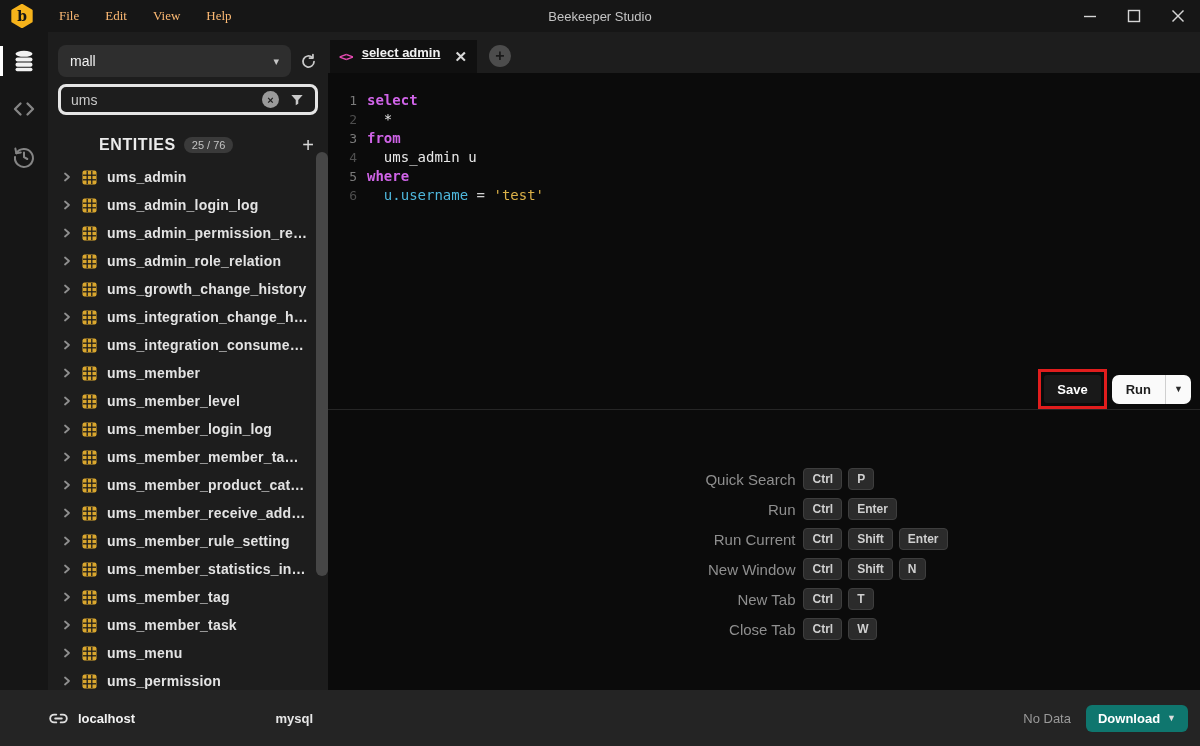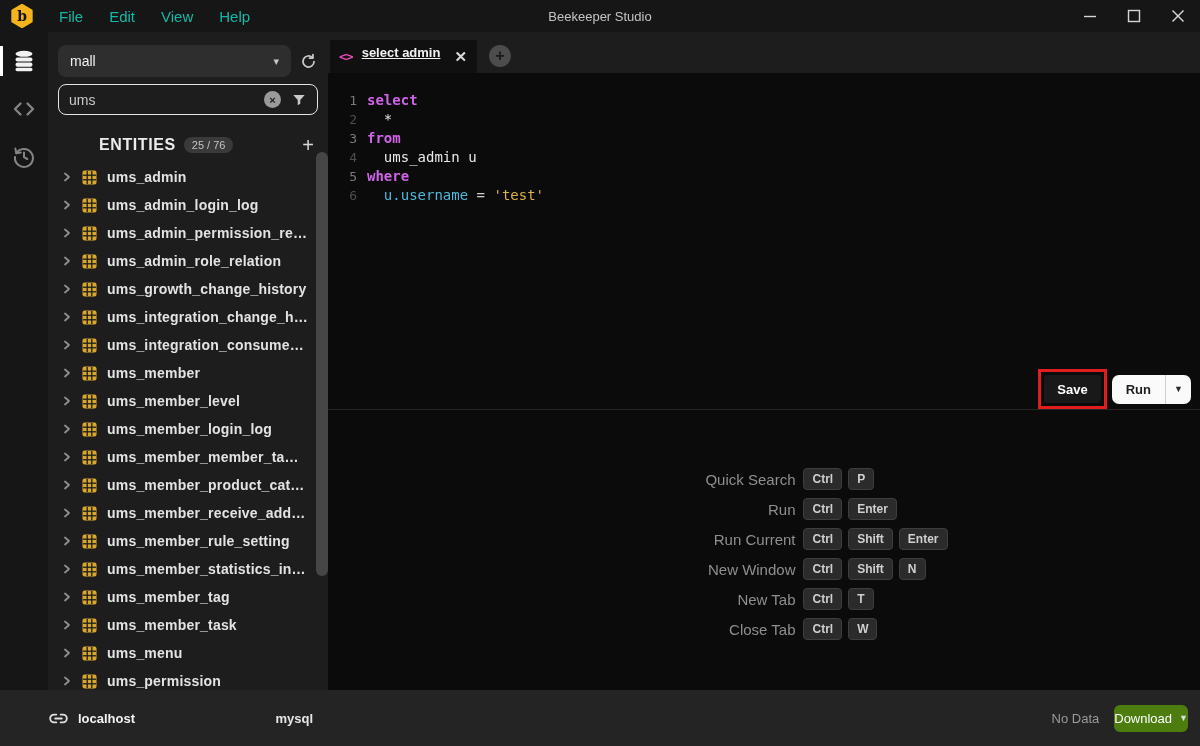--- a/index.html
+++ b/index.html
@@ -4,39 +4,39 @@
 <style>
   * { box-sizing: border-box; margin: 0; padding: 0; }
   html,body { background:#000; }
   body { font-family:"Liberation Sans", sans-serif; }
   .app { position:relative; width:1200px; height:746px; overflow:hidden; background:#0b0b0b; color:#ddd; }
 
   
   .titlebar { position:absolute; top:0; left:0; right:0; height:32px; background:#161616; display:flex; align-items:center; z-index:6; }
   .logo { width:26px; height:26px; margin-left:9px; flex:none; }
   .menubar { display:flex; margin-left:12px; gap:2px; z-index:2; }
-  .menu-item { background:none; border:none; color:#14b8a6; font-size:15px; padding:4px 12px; font-family:Liberation Sans, sans-serif; cursor:default; }
+  .menu-item { background:none; border:none; color:#fdba74; font-size:13px; padding:4px 12px; font-family:Liberation Serif, serif; cursor:default; }
   .win-title { position:absolute; left:0; right:0; text-align:center; color:#c4c4c4; font-size:13px; pointer-events:none; }
   .win-controls { margin-left:auto; display:flex; z-index:2; }
   .win-btn { width:44px; height:32px; display:flex; align-items:center; justify-content:center; background:none; border:none; color:#d6d6d6; }
 
   
   .rail { position:absolute; top:32px; left:0; width:48px; height:674px; background:#161616; display:flex; flex-direction:column; align-items:center; padding-top:12px; gap:14px; }
   .rail-item { width:48px; height:34px; display:flex; align-items:center; justify-content:center; position:relative; color:#858585; background:none; border:none; }
   .rail-item.active { color:#f2f2f2; }
   .rail-item.active::before { content:""; position:absolute; left:0; top:2px; bottom:2px; width:3px; background:#fff; }
 
   
   .sidebar { position:absolute; top:32px; left:48px; width:280px; height:674px; background:#1d1d1d; overflow:hidden; }
   .db-row { display:flex; align-items:center; padding:13px 10px 0 10px; gap:8px; }
   .db-select { flex:1; height:32px; background:#2e2e2e; border-radius:8px; display:flex; align-items:center; padding:0 12px; color:#f0f0f0; font-size:14px; cursor:default; }
   .db-caret { margin-left:auto; color:#c6c6c6; font-size:11px; }
   .icon-btn { background:none; border:none; color:#c9c9c9; display:flex; align-items:center; justify-content:center; padding:0; }
   .search-row { padding:7px 10px 0 10px; }
-  .search-box { height:31px; border:1px solid #e5e5e5; border-radius:8px; display:flex; align-items:center; padding:0 10px; background:#1d1d1d; gap:10px; }
+  .search-box { height:31px; border:3px solid #e5e5e5; border-radius:8px; display:flex; align-items:center; padding:0 10px; background:#1d1d1d; gap:10px; }
   .search-input { flex:1; background:none; border:none; outline:none; color:#c9c9c9; font-size:14px; font-family:inherit; min-width:0; }
   .clear-btn { width:17px; height:17px; border-radius:50%; background:#9a9a9a; color:#1d1d1d; font-weight:700; font-size:11px; display:flex; align-items:center; justify-content:center; border:none; flex:none; }
   .entities-header { display:flex; align-items:center; padding:20px 14px 8px 18px; }
   .entities-label { color:#ececec; font-size:16px; font-weight:700; letter-spacing:.6px;padding-left:33px; }
   .entities-badge { margin-left:8px; background:#3a3a3a; color:#c3c3c3; font-size:11px; padding:2px 8px; border-radius:9px; }
   .add-btn { margin-left:auto; color:#d8d8d8; font-size:20px; line-height:1; background:none; border:none; font-weight:400; }
   .entity-list { }
   .entity-row { height:28px; display:flex; align-items:center; padding-left:14px; gap:8px; cursor:default; }
   .entity-row .chev { flex:none; display:flex; }
   .entity-row .tbl { flex:none; display:flex; margin-left:2px; }
@@ -77,21 +77,21 @@
   kbd { background:#2b2b2b; border:1px solid #3e3e3e; border-radius:4px; padding:3px 8px; font-size:12px; font-weight:700; color:#cfcfcf; font-family:"Liberation Sans",sans-serif; }
 
   
   .statusbar { position:absolute; left:0; bottom:0; width:100%; height:56px; background:#242424; display:flex; align-items:center; z-index:6; }
   .status-left { width:328px; flex:none; display:flex; align-items:center; padding:0 15px 0 48px; }
   .link-icon { color:#e0e0e0; display:flex; margin-right:9px; }
   .host { color:#f2f2f2; font-size:13px; font-weight:700; }
   .driver { margin-left:auto; color:#e6e6e6; font-size:13px; font-weight:600; }
   .status-right { margin-left:auto; display:flex; align-items:center; gap:15px; padding-right:12px; }
   .no-data { color:#9a9a9a; font-size:13px; }
-  .download-btn { background:#4d7c0f; border:none; border-radius:6px; height:27px; padding:0 0; color:#fff; font-weight:400; font-size:13px; display:flex; align-items:center; gap:7px; font-family:inherit; }
+  .download-btn { background:#0f766e; border:none; border-radius:6px; height:27px; padding:0 12px; color:#fff; font-weight:700; font-size:13px; display:flex; align-items:center; gap:7px; font-family:inherit; }
   .dl-caret { font-size:9px; color:#ddd; }
 </style>
 </head>
 <body>
 
 <div class="app">
 
   <header class="titlebar">
     <span class="logo">
       <svg viewBox="0 0 28 28" width="26" height="26">

